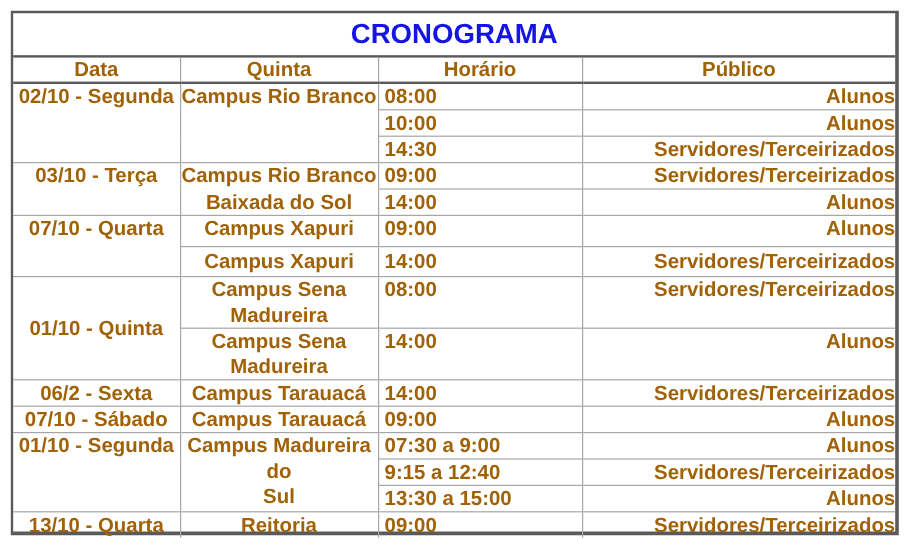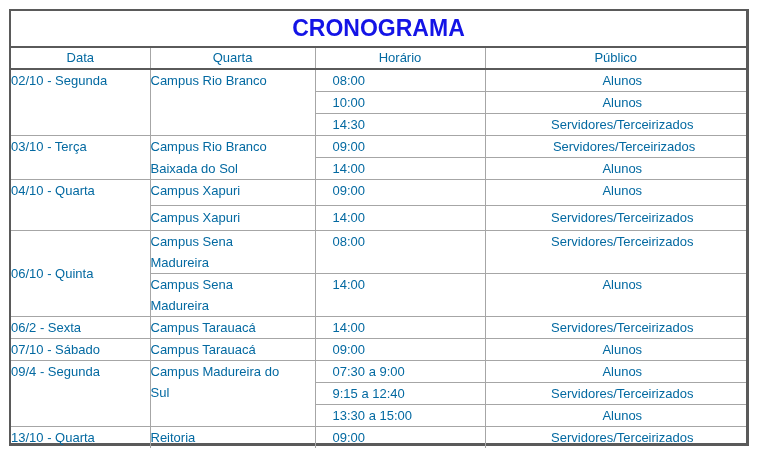--- a/index.html
+++ b/index.html
@@ -5,47 +5,47 @@
     html, body { margin: 0; padding: 0; background: #ffffff; }
     body { width: 760px; height: 456px; position: relative; overflow: hidden;
            font-family: "Liberation Sans", "DejaVu Sans", sans-serif; }
     .frame { position: absolute; left: 9px; top: 9px; width: 735px; height: 432px;
              border: 2px solid #5a5a5a; border-right-width: 3px; border-bottom-width: 3px;
              box-sizing: content-box; background: #fff; }
     .title { height: 35px; border-bottom: 2px solid #5a5a5a; text-align: center;
              color: #1414e6; font-weight: bold; font-size: 23px; line-height: 35px; }
     table { border-collapse: collapse; width: 735px; table-layout: fixed; }
     col.c1 { width: 139px; } col.c2 { width: 165px; } col.c3 { width: 170px; } col.c4 { width: 261px; }
-    th, td { border: 1px solid #a6a6a6; color: #0369a1; font-weight: normal; font-size: 13px;
+    th, td { border: 1px solid #a6a6a6; color: #a16207; font-weight: bold; font-size: 17px;
              padding: 0; height: 21px; line-height: 21px; vertical-align: top; }
     tr:first-child th { border-top: none; }
     th:first-child, td.first { border-left: none; }
     th:last-child, td.last { border-right: none; text-align: center; }
     th { text-align: center; height: 20px; line-height: 20px; border-bottom: 2px solid #5a5a5a; }
-    td.center { }
-    td.left { text-align: left; padding-left: 17px; }
-    td.pub { text-align: center; padding-left: 13px; }
+    td.center { text-align: center; }
+    td.left { text-align: left; padding-left: 5px; }
+    td.pub { text-align: right; padding-left: 13px; }
     tr.last-row td { border-bottom: none; }
   </style>
 </head>
 <body>
 
 <div class="frame">
   <div class="title">CRONOGRAMA</div>
   <table>
     <colgroup>
         <col class="c1">
         <col class="c2">
         <col class="c3">
         <col class="c4">
       </colgroup>
     <tbody>
         <tr>
       <th>Data</th>
-      <th>Quarta</th>
+      <th>Quinta</th>
       <th>Horário</th>
       <th>Público</th>
     </tr>
 
     <tr>
       <td class="center first" rowspan="3">02/10 - Segunda</td>
       <td class="center" rowspan="3">Campus Rio Branco</td>
       <td class="left">08:00</td>
       <td class="pub last">Alunos</td>
     </tr>
@@ -64,33 +64,33 @@
       <td class="left">09:00</td>
       <td class="pub last" style="white-space:pre"> Servidores/Terceirizados</td>
     </tr>
     <tr>
       <td class="center" style="border-top:none">Baixada do Sol</td>
       <td class="left">14:00</td>
       <td class="pub last">Alunos</td>
     </tr>
 
     <tr>
-      <td class="center first" rowspan="2">04/10 - Quarta</td>
+      <td class="center first" rowspan="2">07/10 - Quarta</td>
       <td class="center" style="height:25px">Campus Xapuri</td>
       <td class="left">09:00</td>
       <td class="pub last">Alunos</td>
     </tr>
     <tr>
       <td class="center" style="line-height:24px;height:21px">Campus Xapuri</td>
       <td class="left" style="line-height:24px">14:00</td>
       <td class="pub last" style="line-height:24px">Servidores/Terceirizados</td>
     </tr>
 
     <tr>
-      <td class="center first" rowspan="2" style="vertical-align:middle">06/10 - Quinta</td>
+      <td class="center first" rowspan="2" style="vertical-align:middle">01/10 - Quinta</td>
       <td class="center" style="height:42px">
         <div>Campus Sena</div>
         <div>Madureira</div>
       </td>
       <td class="left">08:00</td>
       <td class="pub last">Servidores/Terceirizados</td>
     </tr>
     <tr>
       <td class="center" style="height:42px">
         <div>Campus Sena</div>
@@ -108,21 +108,21 @@
     </tr>
 
     <tr>
       <td class="center first">07/10 - Sábado</td>
       <td class="center">Campus Tarauacá</td>
       <td class="left">09:00</td>
       <td class="pub last">Alunos</td>
     </tr>
 
     <tr>
-      <td class="center first" rowspan="3">09/4 - Segunda</td>
+      <td class="center first" rowspan="3">01/10 - Segunda</td>
       <td class="center" rowspan="3">
         <div>Campus Madureira do</div>
         <div>Sul</div>
       </td>
       <td class="left">07:30 a 9:00</td>
       <td class="pub last">Alunos</td>
     </tr>
     <tr>
       <td class="left">9:15 a 12:40</td>
       <td class="pub last">Servidores/Terceirizados</td>

